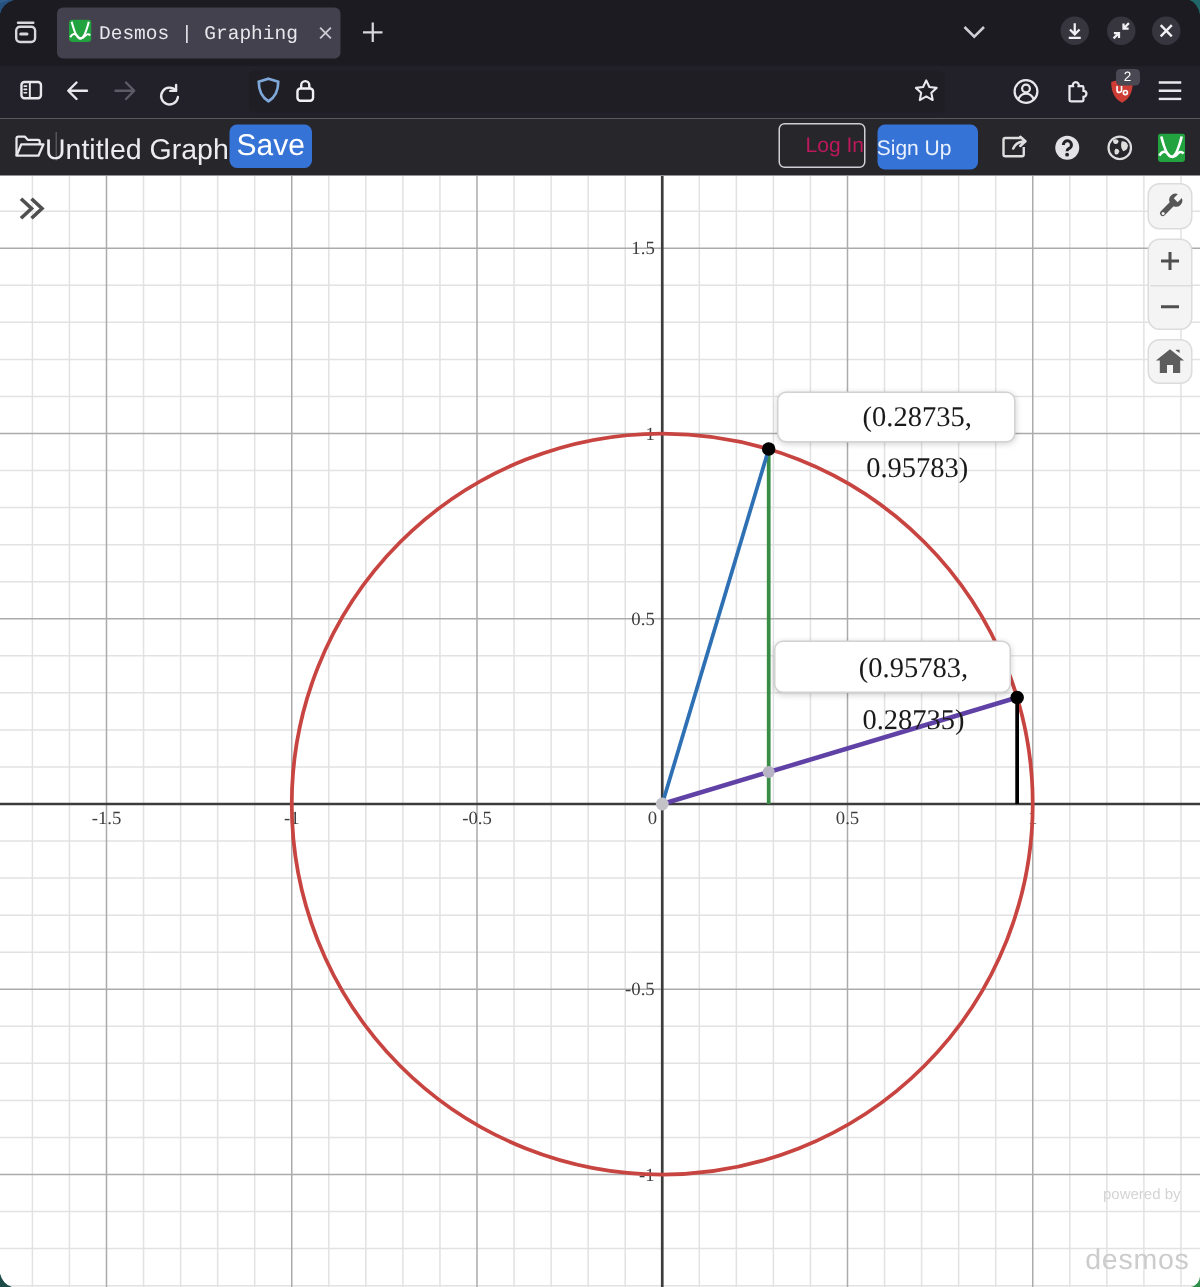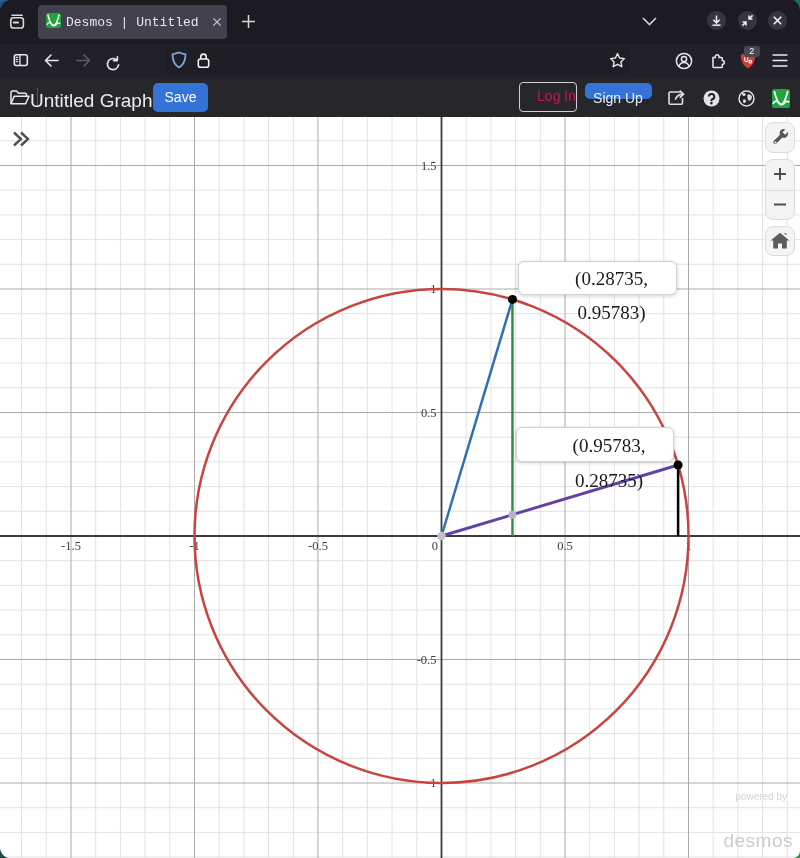--- a/index.html
+++ b/index.html
@@ -7,25 +7,25 @@
 #chrome{position:absolute;left:0;top:0;width:800px;height:117px;will-change:transform;}
 .abs{position:absolute;}
 #tab{position:absolute;left:38px;top:5px;width:189px;height:34px;background:#42414d;border-radius:4px;}
 #tabtitle{position:absolute;left:66px;top:14.5px;font-family:"Liberation Mono",monospace;
   font-size:13px;color:#e8e7ec;white-space:pre;}
 .circbtn{position:absolute;top:11px;width:19px;height:19px;border-radius:50%;background:#37363f;}
 #urlfield{position:absolute;left:166px;top:47px;width:464px;height:28px;border-radius:4px;background:#1f1e25;}
 #urltext{position:absolute;left:218px;top:53.5px;font-family:"Liberation Mono",monospace;font-size:14px;color:#8f8c9a;white-space:pre;}
 #urltext b{color:#fbfbfe;font-weight:normal;}
 #savebtn{position:absolute;left:153px;top:82.5px;width:55px;height:29px;border-radius:5px;background:#3673d7;
-  color:#fff;font-size:14px;text-align:center;line-height:29px;}
+  color:#fff;font-size:20px;text-align:center;line-height:29px;}
 #loginbtn{position:absolute;left:519px;top:82px;width:58px;height:30px;border-radius:4px;border:1.5px solid #cfced6;
   color:#be185d;font-size:14px;text-align:right;line-height:27px;}
-#signupbtn{position:absolute;left:584.5px;top:83px;width:67px;height:16px;border-radius:5px;background:#3673d7;
-  color:#e8f1fd;font-size:14px;text-align:center;line-height:30px;}
+#signupbtn{position:absolute;left:584.5px;top:83px;width:67px;height:30px;border-radius:5px;background:#3673d7;
+  color:#e8f1fd;font-size:14px;text-align:left;line-height:30px;}
 #untitled{position:absolute;left:30px;top:89.5px;font-size:19px;color:#ececf0;}
 #graph{position:absolute;top:117px;left:0;width:800px;height:741px;background:#fff;will-change:transform;}
 .gbtn{position:absolute;left:765px;width:30px;background:#f4f4f4;border:1px solid #dcdcdc;border-radius:8px;}
 #zoomstack{position:absolute;left:765px;top:42px;width:30px;height:61px;background:#f4f4f4;border:1px solid #dcdcdc;border-radius:8px;}
 #zoomstack .mid{position:absolute;left:0.5px;top:30px;width:28px;height:1px;background:#dcdcdc;}
 .lblbox{position:absolute;background:#fff;border:1px solid #d2d2d2;border-radius:6px;
   box-shadow:0 1px 4px rgba(0,0,0,0.18);font-family:"Liberation Serif",serif;
   font-size:19px;color:#1a1a1a;text-align:center;}
 #wm1{position:absolute;right:13px;top:674px;font-size:10px;color:#d4d4d4;}
 #wm2{position:absolute;right:7px;top:713px;font-size:19px;color:#cccccc;letter-spacing:0.5px;}
@@ -48,21 +48,21 @@
    <path d="M4 3.2 H14.2"></path>
    <path d="M5.8 10.6 H10" stroke-width="2"></path>
   </g>
  </svg>
  <div id="tab"></div>
  <svg class="abs" style="left:46px;top:13px" width="15" height="15" viewBox="0 0 15 15">
   <rect x="0" y="0" width="15" height="15" rx="2.5" fill="#23a33f"></rect>
   <path d="M1.8 1.5 Q7.5 24 13.2 1.5" fill="none" stroke="#fff" stroke-width="1.4"></path>
   <path d="M0.8 11.8 C2.3 9.2 4.2 9.0 5.7 11 C7.2 13 9.2 13 10.7 11 C11.7 9.6 13 9.4 14.2 10.6" fill="none" stroke="#fff" stroke-width="1.3"></path>
  </svg>
- <div id="tabtitle">Desmos | Untitled</div>
+ <div id="tabtitle">Desmos | Graphing</div>
  <svg class="abs" style="left:212px;top:16.5px" width="10" height="10">
   <path d="M1.4 1.4 L8.6 8.6 M8.6 1.4 L1.4 8.6" stroke="#c9c8d0" stroke-width="1.25"></path>
  </svg>
  <svg class="abs" style="left:241px;top:14px" width="15" height="15">
   <path d="M7.5 1 V14 M1 7.5 H14" stroke="#d8d7dc" stroke-width="1.5"></path>
  </svg>
  <svg class="abs" style="left:642px;top:17px" width="15" height="9">
   <path d="M1 1 L7.5 7.5 L14 1" stroke="#cfced6" stroke-width="1.7" fill="none"></path>
  </svg>
  <div class="circbtn" style="left:707px;"></div>

